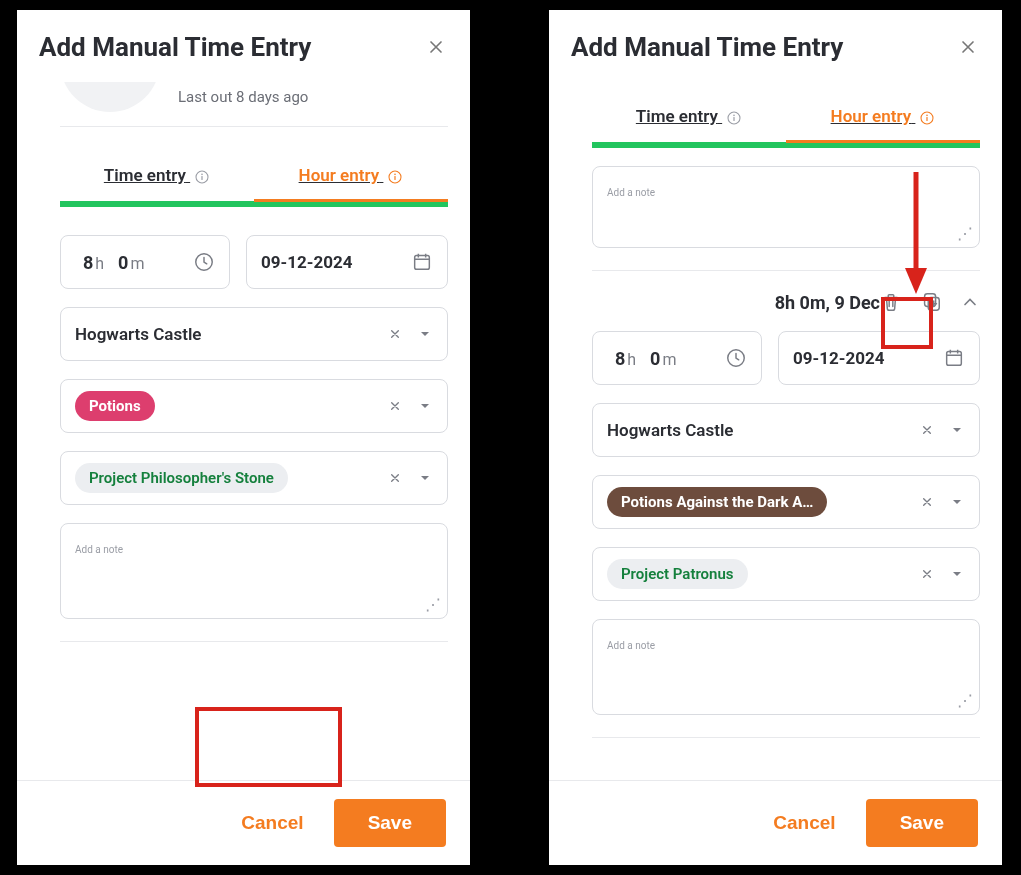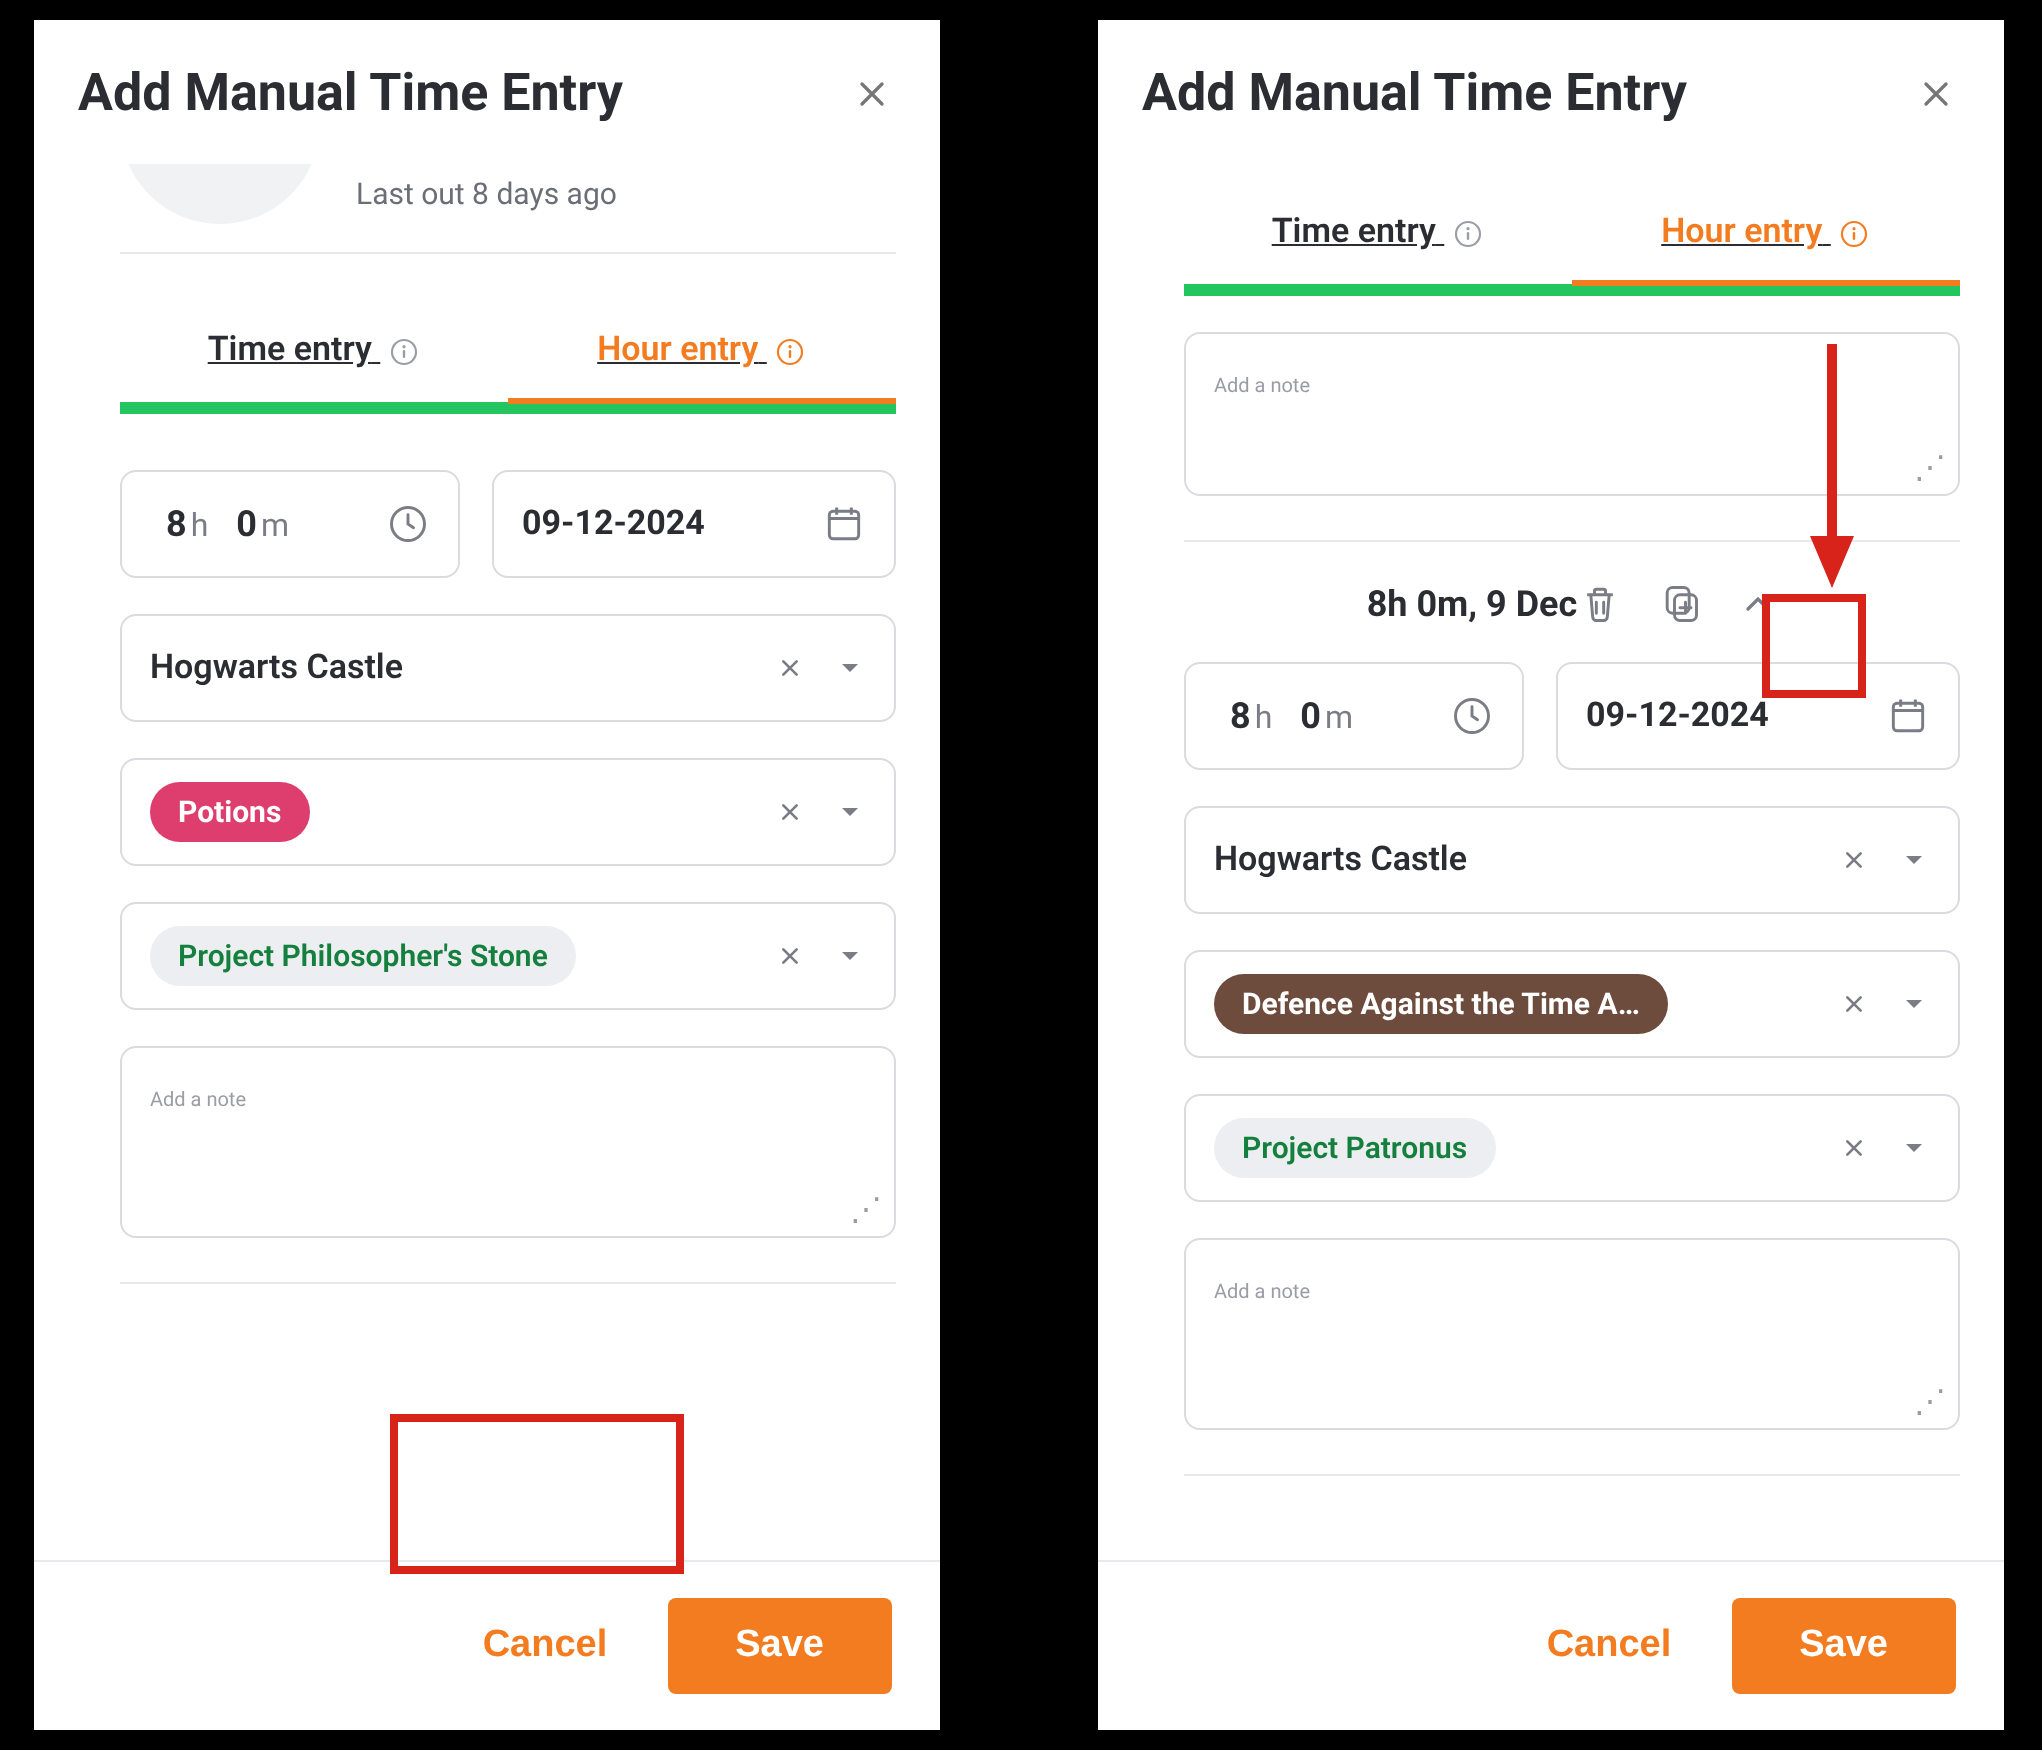--- a/index.html
+++ b/index.html
@@ -95,21 +95,21 @@
   .link-row { display:flex; align-items:center; gap:44px; margin:30px 22px 0; }
   .link-btn { display:flex; align-items:center; gap:8px; color:#f47c20; font-weight:600; font-size:17px; cursor:pointer; }
 
   .highlight-box { position:absolute; border:4px solid #d8231b; pointer-events:none; }
   .hl-left { left:178px; top:697px; width:147px; height:80px; }
 
   
   .r-tabs-wrap { margin:0 22px; }
   .note-top { margin:18px 22px 0; height:82px; }
   .r-divider { height:1px; background:#e8e9ec; margin:22px 22px 0; }
-  .summary-row { display:flex; align-items:center; justify-content:center; margin:20px 22px 0; }
+  .summary-row { display:flex; align-items:center; justify-content:flex-end; margin:20px 22px 0; }
   .summary-text { font-size:18px; font-weight:700; }
   .summary-icons { display:flex; align-items:center; gap:18px; }
 
   .hl-right-box { left:881px; top:297px; width:52px; height:52px; }
   .arrow-red { position:absolute; left:903px; top:172px; pointer-events:none; }
 
   svg { display:block; }
 </style>
 </head>
 <body>
@@ -376,21 +376,21 @@
         <span class="fld-caret">
             <svg width="16" height="16">
               <use href="#caret"></use>
             </svg>
           </span>
       </div>
     </div>
 
     <div class="sel">
       <div class="sel-left">
-          <span class="chip chip-brown">Defence Against the Time A…</span>
+          <span class="chip chip-brown">Potions Against the Dark A…</span>
         </div>
       <div class="sel-right">
         <span class="fld-x">
             <svg width="16" height="16">
               <use href="#xsm"></use>
             </svg>
           </span>
         <span class="fld-caret">
             <svg width="16" height="16">
               <use href="#caret"></use>

